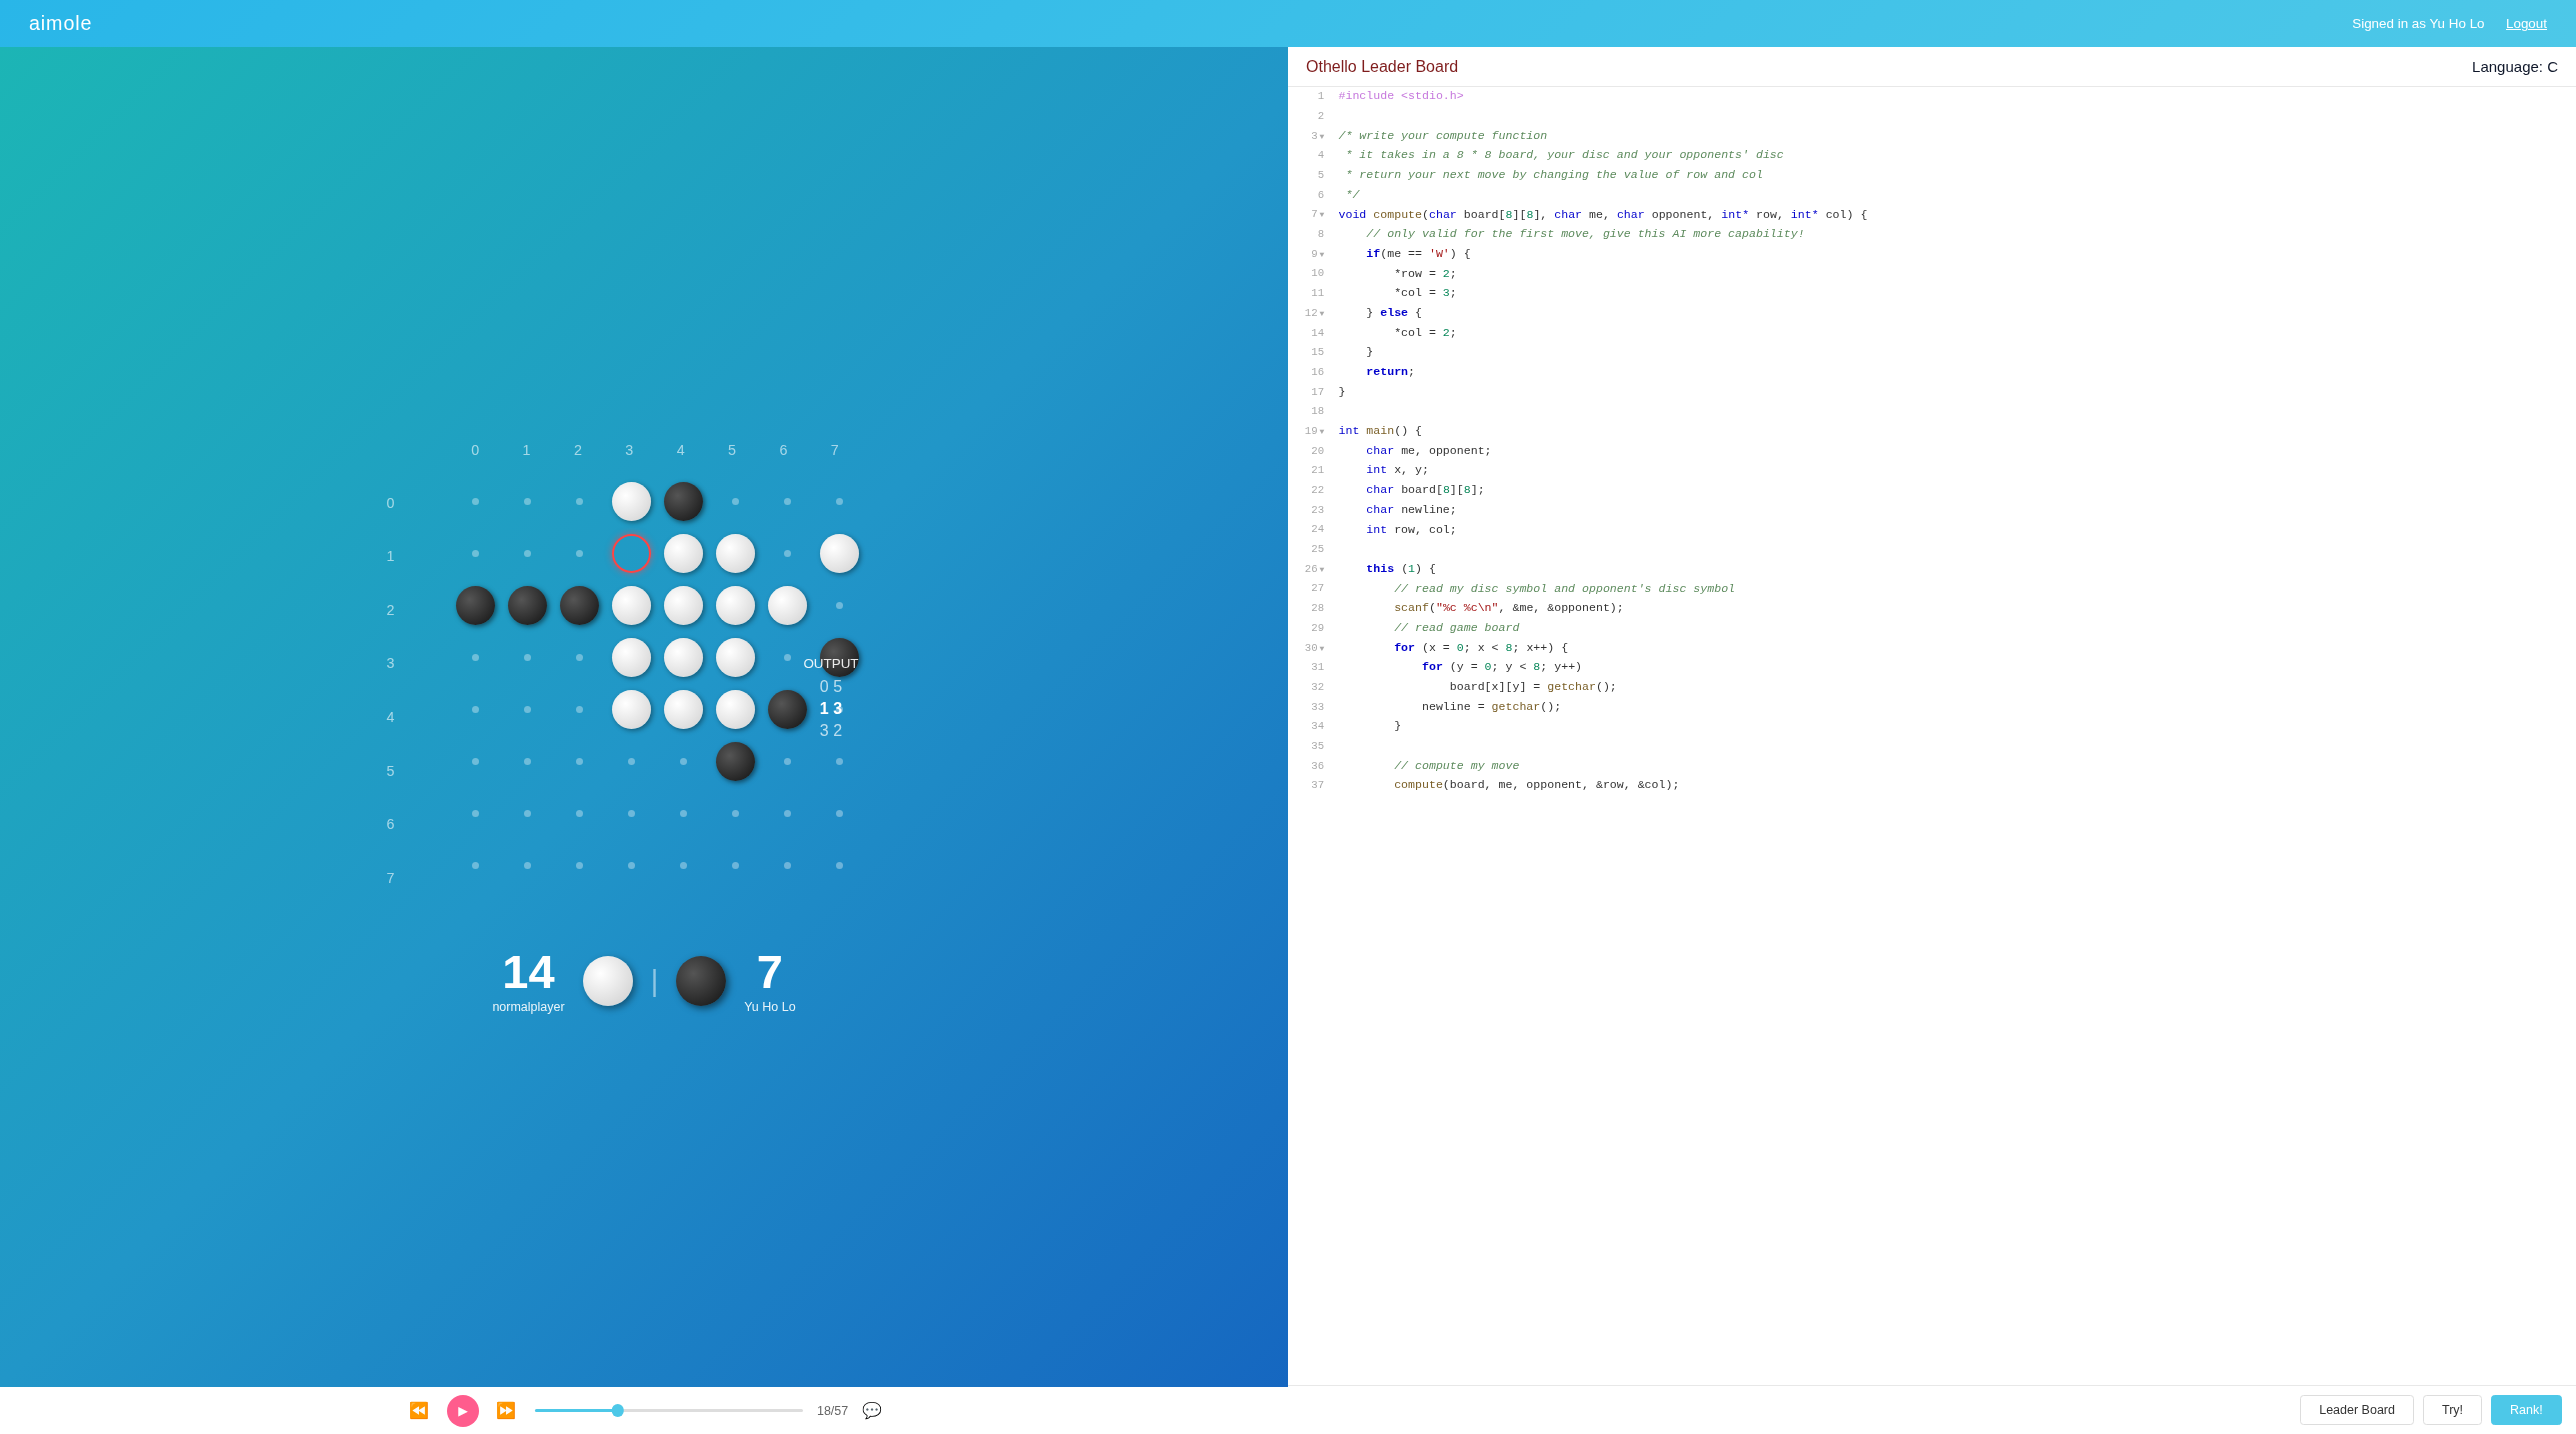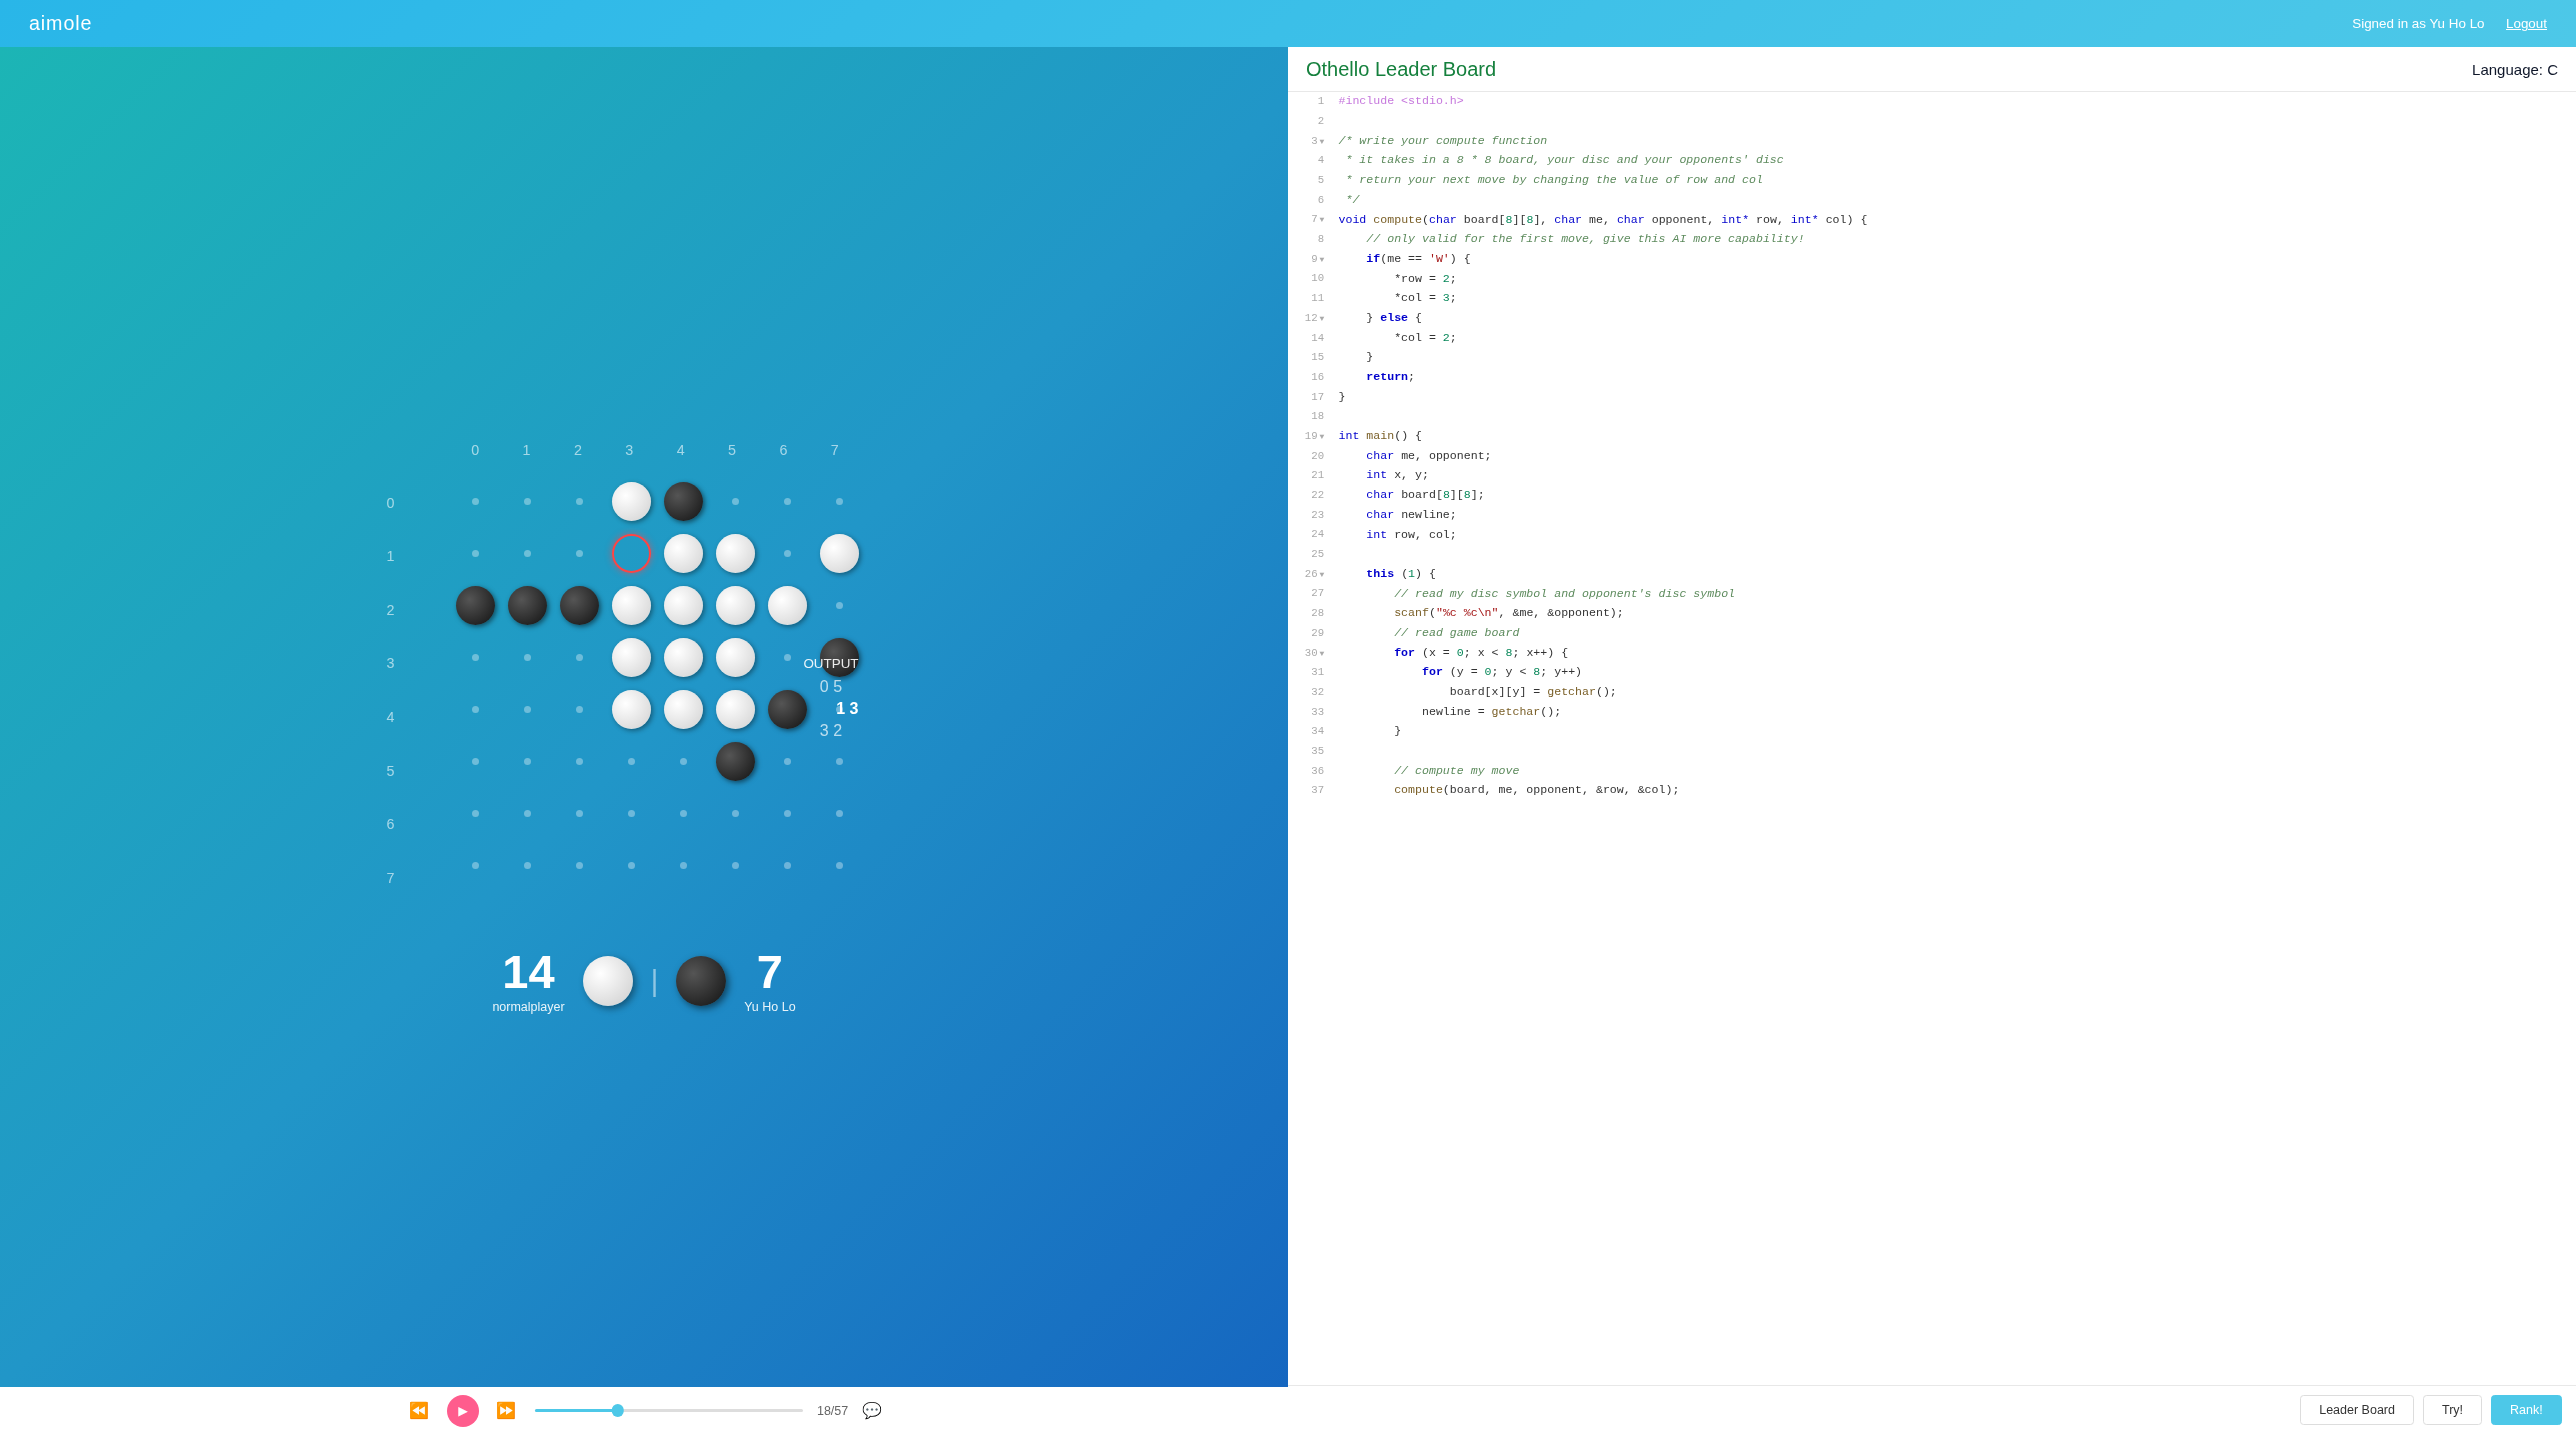--- a/index.html
+++ b/index.html
@@ -157,21 +157,20 @@
       text-align: center;
     }
     #output-panel .output-line {
       font-size: 16px;
       text-align: center;
       margin: 3.6px 0;
     }
     #output-panel .output-line.active {
       color: white;
       font-weight: bold;
-      text-align: right;
     }
 
     
     #score-area {
       display: flex;
       align-items: center;
       gap: 18px;
       margin-top: 7.2px;
       color: white;
     }
@@ -303,22 +302,22 @@
 
     #code-header {
       display: flex;
       justify-content: space-between;
       align-items: center;
       padding: 10.7px 18px;
       border-bottom: 0.9px solid #e8e8e8;
     }
 
     #code-header .board-title {
-      color: #15803d;
-      font-size: 20px;
+      color: #7f1d1d;
+      font-size: 16px;
       font-weight: 500;
     }
 
     #code-header .language-label {
       color: #0f172a;
       font-size: 15px;
     }
 
     #code-content {
       flex: 1;

